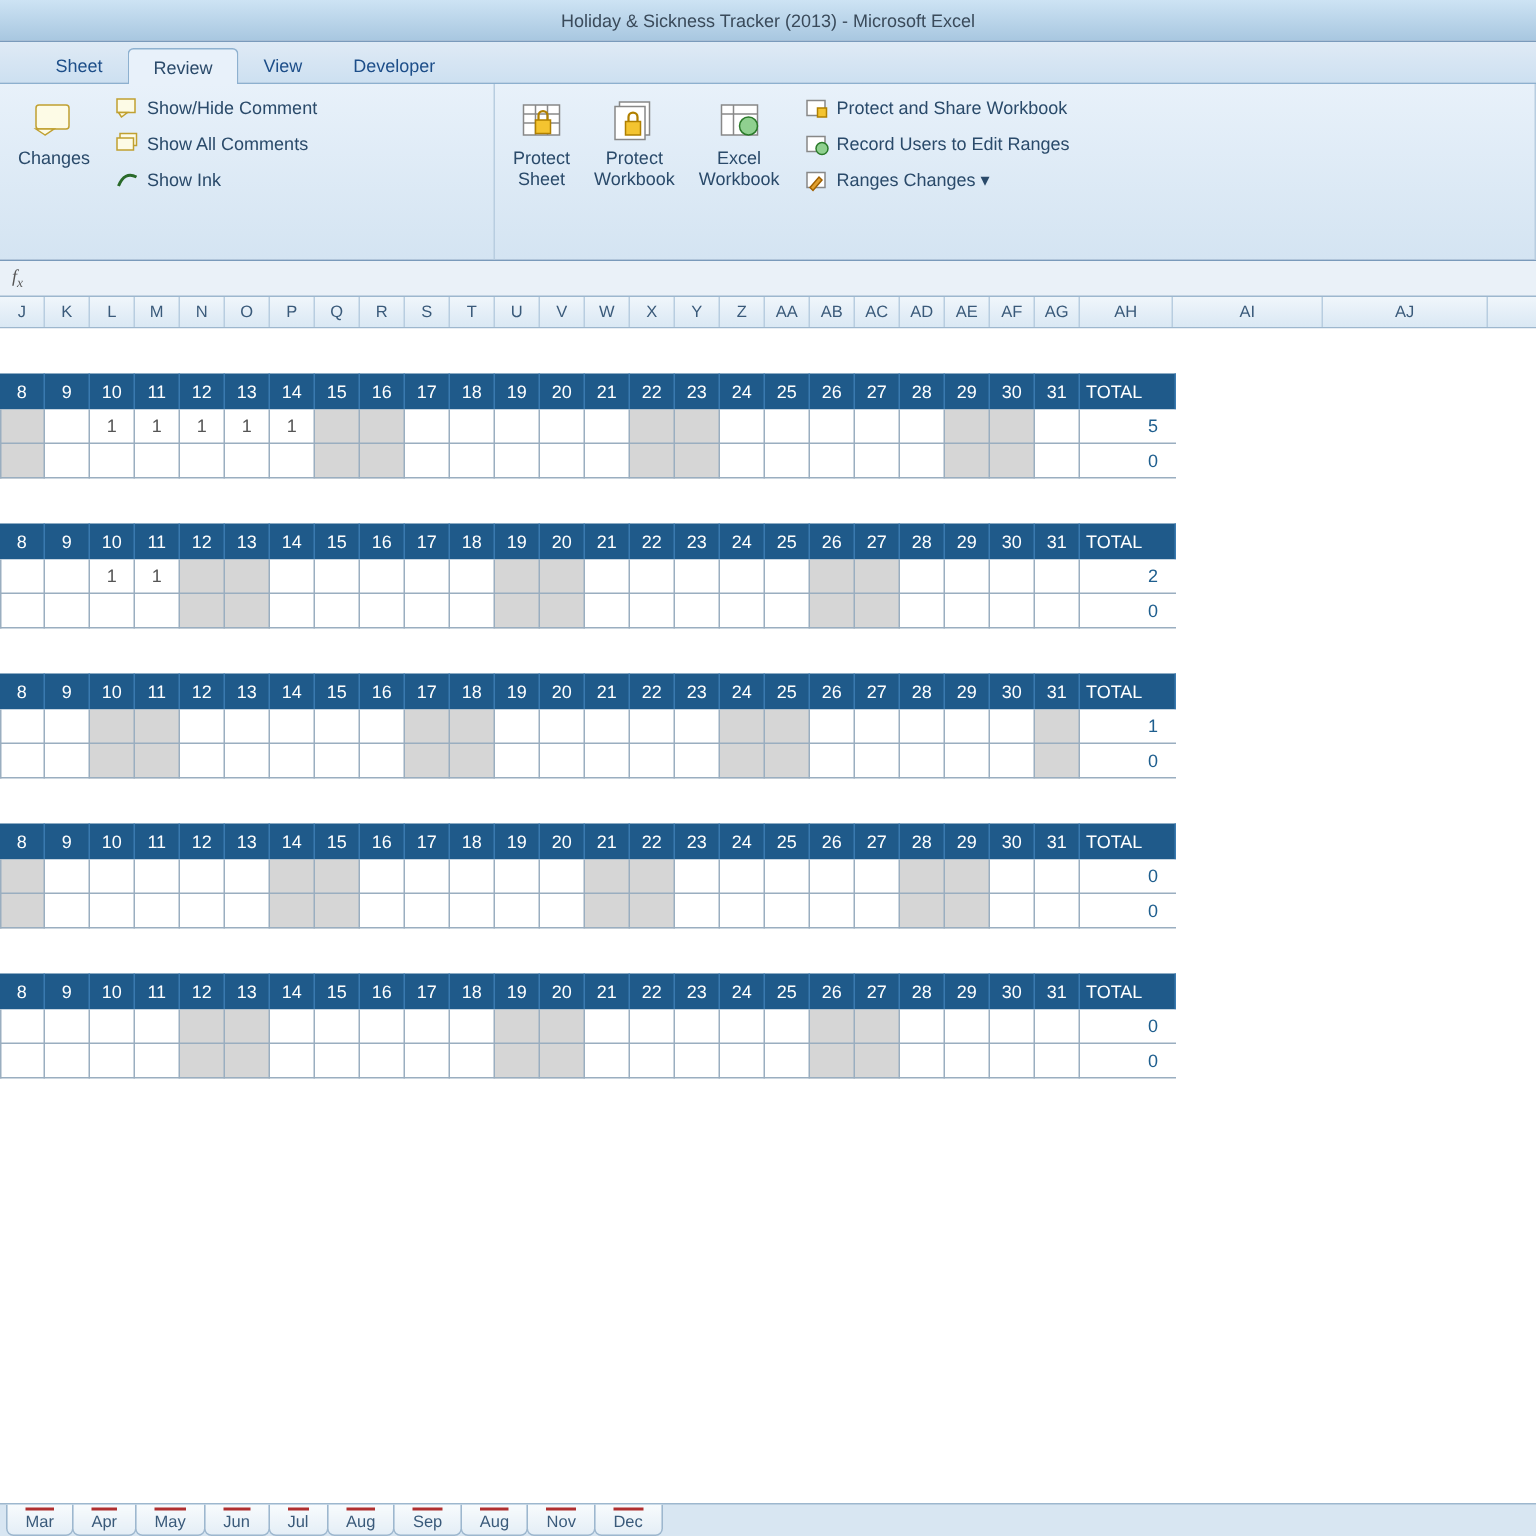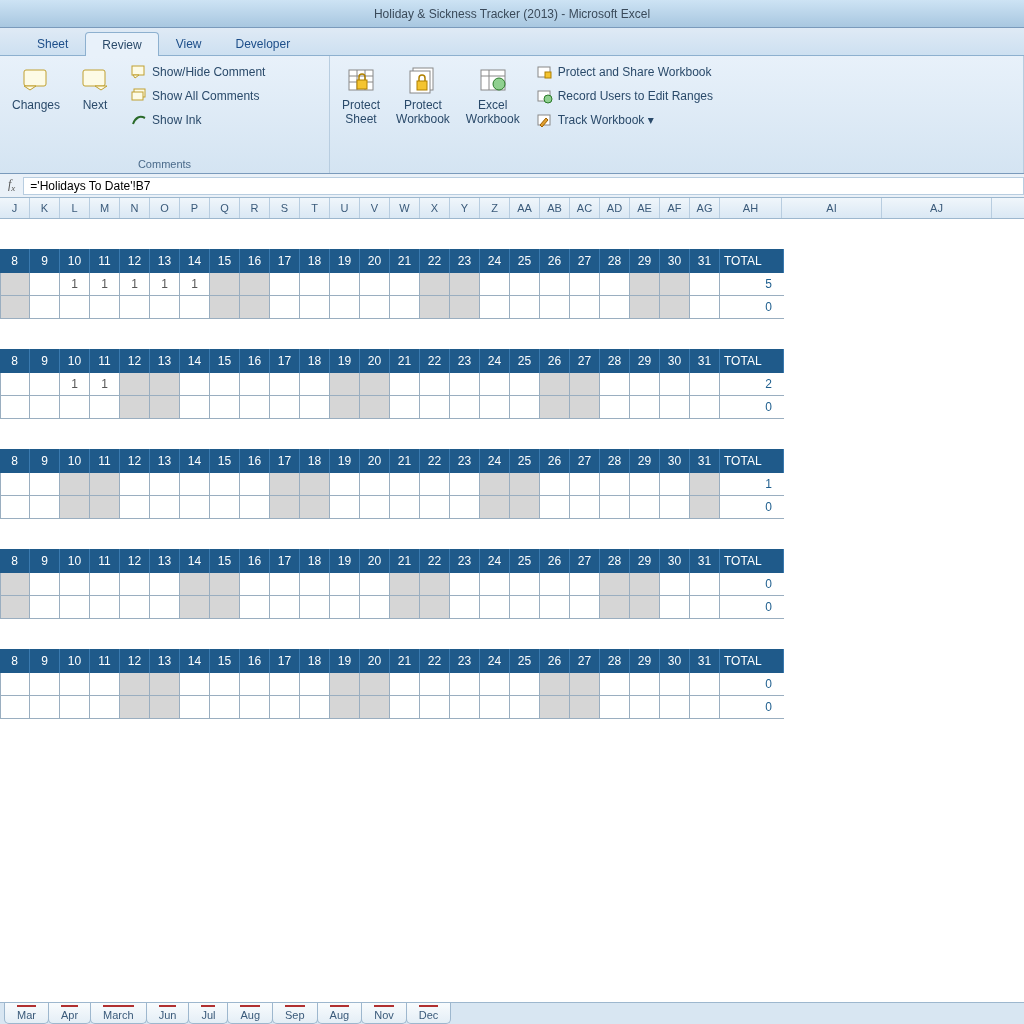--- a/index.html
+++ b/index.html
@@ -269,29 +269,20 @@
     <div class="ribbon-group-body">
       <div class="big-btn">
         <span class="ic">
           <svg viewBox="0 0 32 32">
               <rect x="4" y="6" width="22" height="16" rx="2" fill="#fdfbe6" stroke="#c0a030"></rect>
               <path d="M10 26 L4 22 L16 22 Z" fill="#fdfbe6" stroke="#c0a030"></path>
             </svg>
         </span>
         <span>Changes</span>
       </div>
-      <div class="big-btn">
-        <span class="ic">
-          <svg viewBox="0 0 32 32">
-              <rect x="4" y="6" width="22" height="16" rx="2" fill="#fdfbe6" stroke="#c0a030"></rect>
-              <path d="M22 26 L28 22 L16 22 Z" fill="#fdfbe6" stroke="#c0a030"></path>
-            </svg>
-        </span>
-        <span>Next</span>
-      </div>
       <div class="small-items">
         <div class="small-item">
           <span class="ic">
               <svg viewBox="0 0 16 16">
                 <rect x="1" y="2" width="12" height="9" fill="#fdfbe6" stroke="#c0a030"></rect>
                 <path d="M4 14 L2 11 L8 11 Z" fill="#fdfbe6" stroke="#c0a030"></path>
               </svg>
             </span>
           <span>Show/Hide Comment</span>
         </div>
@@ -307,21 +298,20 @@
         <div class="small-item">
           <span class="ic">
               <svg viewBox="0 0 16 16">
                 <path d="M2 12 Q6 2 14 6" stroke="#2a6a2a" fill="none" stroke-width="2"></path>
               </svg>
             </span>
           <span>Show Ink</span>
         </div>
       </div>
     </div>
-    <div class="ribbon-group-label">Comments</div>
   </div>
 
   <div class="ribbon-group" style="flex:1">
     <div class="ribbon-group-body">
       <div class="big-btn">
         <span class="ic">
           <svg viewBox="0 0 32 32">
               <rect x="4" y="6" width="24" height="20" fill="#fff" stroke="#888"></rect>
               <line x1="4" y1="12" x2="28" y2="12" stroke="#888"></line>
               <line x1="4" y1="18" x2="28" y2="18" stroke="#888"></line>
@@ -377,30 +367,29 @@
             </span>
           <span>Record Users to Edit Ranges</span>
         </div>
         <div class="small-item">
           <span class="ic">
               <svg viewBox="0 0 16 16">
                 <rect x="1" y="3" width="12" height="10" fill="#fff" stroke="#888"></rect>
                 <path d="M3 13 L9 6 L11 8 L5 15 Z" fill="#e0a030" stroke="#a06000"></path>
               </svg>
             </span>
-          <span>Track Workbook ▾</span>
+          <span>Ranges Changes ▾</span>
         </div>
       </div>
     </div>
   </div>
 </div>
 
 <div class="formula-bar">
   <span class="fx">f<span style="font-size:9px;vertical-align:sub">x</span></span>
-  <input type="text" value="='Holidays To Date'!B7" style="">
 </div>
 
 <div class="col-headers" id="col-headers">
     <div class="col-h" style="width: 30px;">J</div>
     <div class="col-h" style="width: 30px;">K</div>
     <div class="col-h" style="width: 30px;">L</div>
     <div class="col-h" style="width: 30px;">M</div>
     <div class="col-h" style="width: 30px;">N</div>
     <div class="col-h" style="width: 30px;">O</div>
     <div class="col-h" style="width: 30px;">P</div>
@@ -842,21 +831,21 @@
           <div class="mr-cell" style="width: 30px;"></div>
           <div class="mr-cell total-cell" style="width: 64px;">0</div>
         </div>
       </div>
     </div>
 </div>
 
 <div class="sheet-tabs" id="sheet-tabs">
     <div class="sheet-tab"><div class="redline"></div><span>Mar</span></div>
     <div class="sheet-tab"><div class="redline"></div><span>Apr</span></div>
-    <div class="sheet-tab"><div class="redline"></div><span>March</span></div>
+    <div class="sheet-tab"><div class="redline"></div><span>May</span></div>
     <div class="sheet-tab"><div class="redline"></div><span>Jun</span></div>
     <div class="sheet-tab"><div class="redline"></div><span>Jul</span></div>
     <div class="sheet-tab"><div class="redline"></div><span>Aug</span></div>
     <div class="sheet-tab"><div class="redline"></div><span>Sep</span></div>
     <div class="sheet-tab"><div class="redline"></div><span>Aug</span></div>
     <div class="sheet-tab"><div class="redline"></div><span>Nov</span></div>
     <div class="sheet-tab"><div class="redline"></div><span>Dec</span></div>
   </div>
 
 </body></html>

